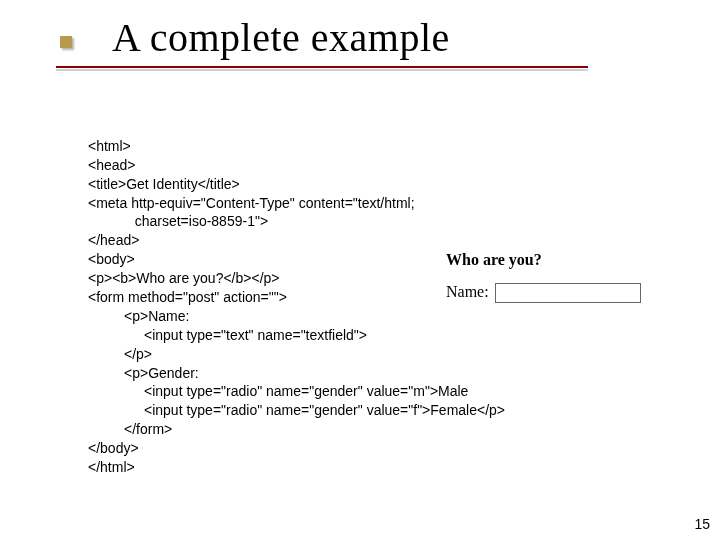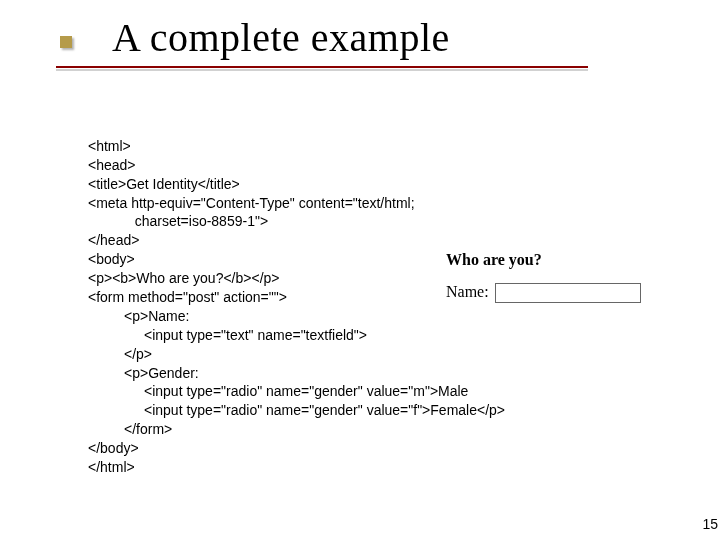--- a/index.html
+++ b/index.html
@@ -87,21 +87,21 @@
     border: 1px solid #666;
     background: #fff;
     font-size: 14px;
     padding: 0 2px;
   }
   .preview input[type="radio"] {
     margin: 0 2px 0 6px;
   }
   .pagenum {
     position: absolute;
-    right: 2px;
+    right: 10px;
     bottom: 8px;
     font-family: Verdana, Geneva, sans-serif;
     font-size: 14px;
     color: #000;
   }
 </style>
 </head>
 <body>
 
 <div class="bullet"></div>

